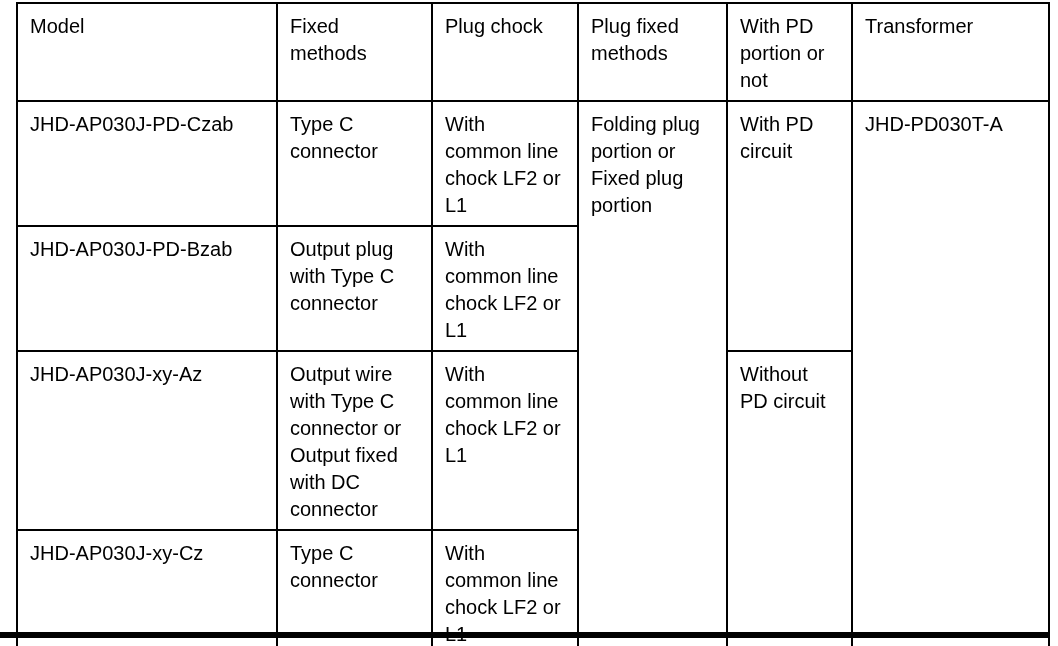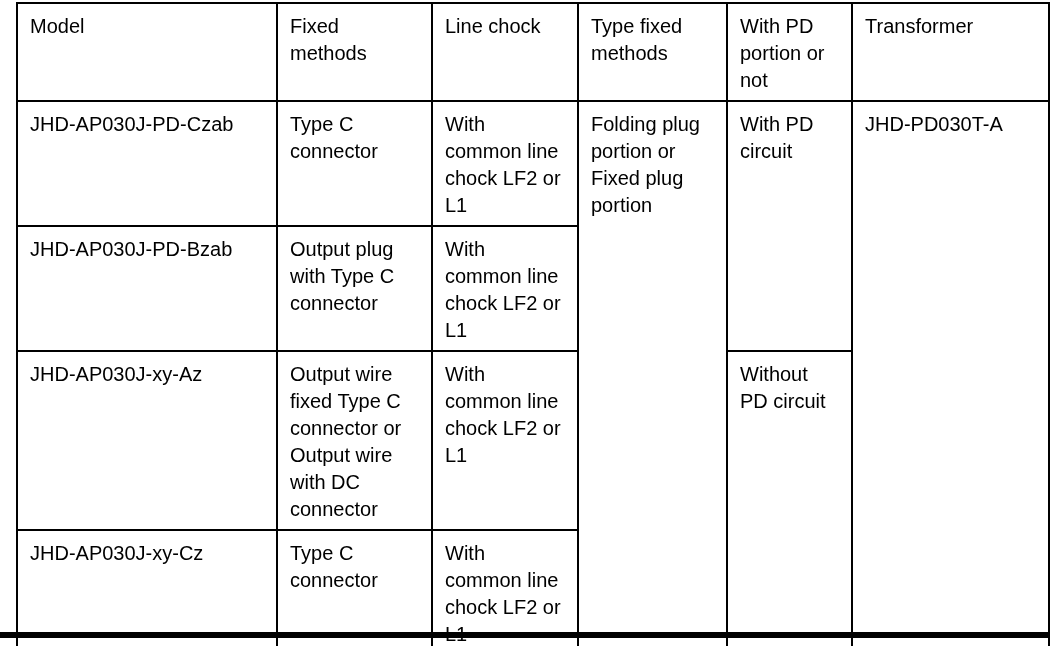--- a/index.html
+++ b/index.html
@@ -58,22 +58,22 @@
       <col style="width:146px">
       <col style="width:149px">
       <col style="width:125px">
       <col style="width:197px">
     </colgroup>
 
     <tbody>
         <tr class="row-header">
       <th>Model</th>
       <th>Fixed methods</th>
-      <th>Line chock</th>
-      <th>Type fixed methods</th>
+      <th>Plug chock</th>
+      <th>Plug fixed methods</th>
       <th>With PD portion or not</th>
       <th>Transformer</th>
     </tr>
 
     <tr class="row-1">
       <td>JHD-AP030J-PD-Czab</td>
       <td>Type C connector</td>
       <td>With common line chock LF2 or L1</td>
       <td rowspan="4">Folding plug portion or Fixed plug portion</td>
       <td rowspan="2">With PD circuit</td>
@@ -81,21 +81,21 @@
     </tr>
 
     <tr class="row-2">
       <td>JHD-AP030J-PD-Bzab</td>
       <td>Output plug with Type C connector</td>
       <td>With common line chock LF2 or L1</td>
     </tr>
 
     <tr class="row-3">
       <td>JHD-AP030J-xy-Az</td>
-      <td>Output wire fixed Type C connector or Output wire with DC connector</td>
+      <td>Output wire with Type C connector or Output fixed with DC connector</td>
       <td>With common line chock LF2 or L1</td>
       <td rowspan="2">Without PD circuit</td>
     </tr>
 
     <tr class="row-4">
       <td>JHD-AP030J-xy-Cz</td>
       <td>Type C connector</td>
       <td>With common line chock LF2 or L1</td>
     </tr>
   </tbody>

